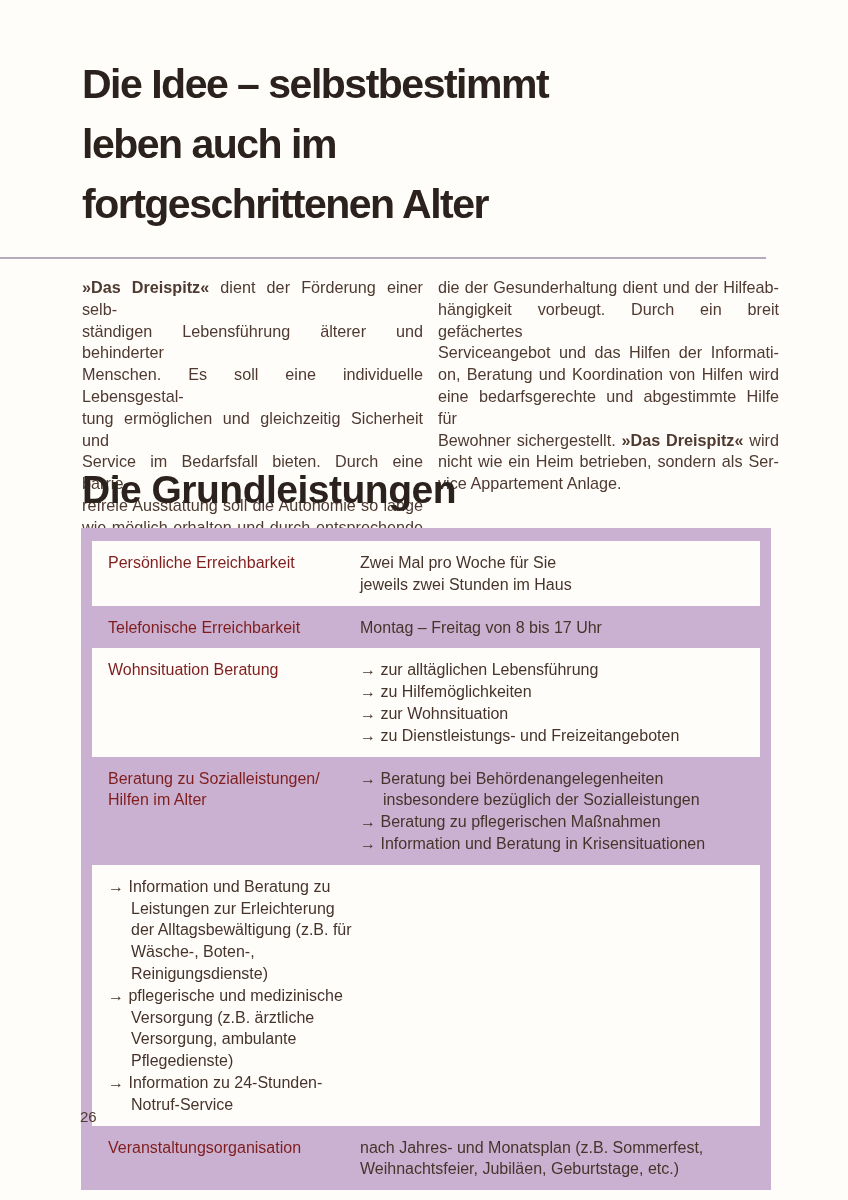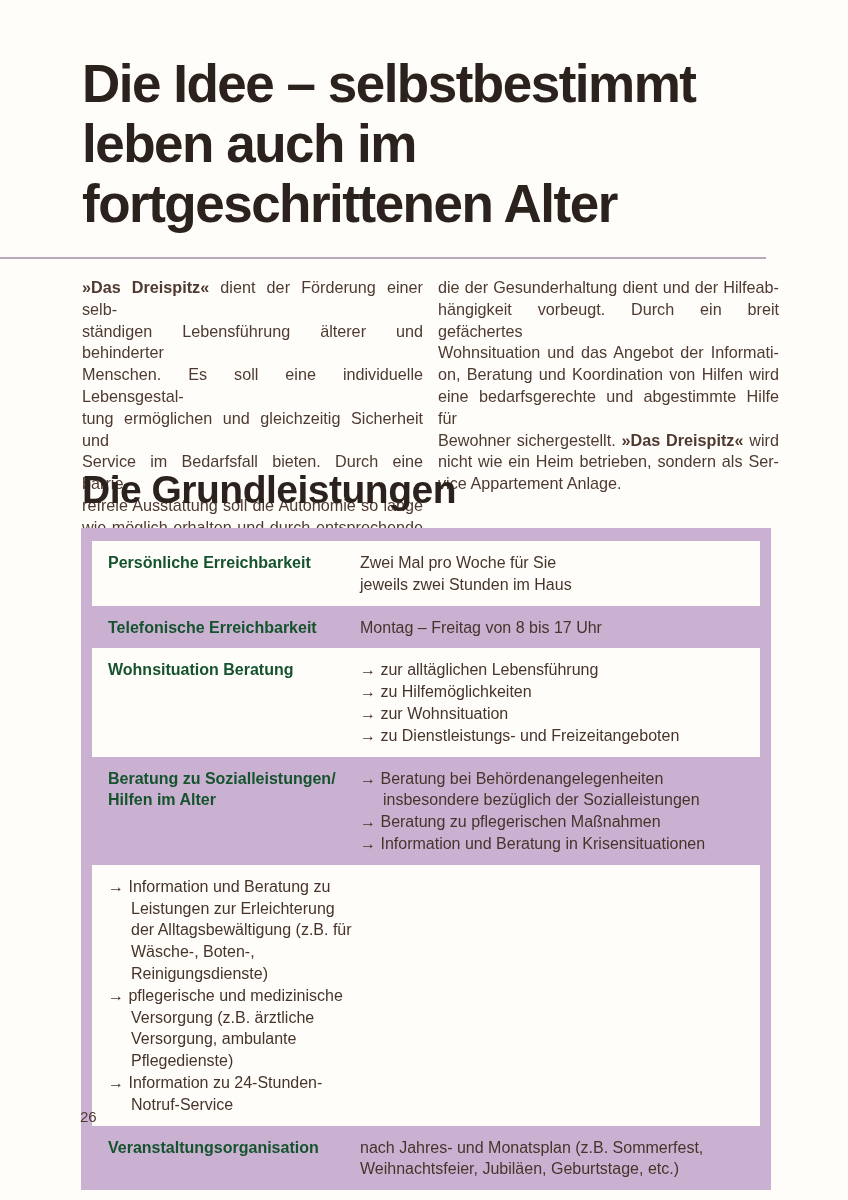--- a/index.html
+++ b/index.html
@@ -5,21 +5,21 @@
   html,body{margin:0;padding:0;}
   body{
     width:848px;height:1200px;position:relative;overflow:hidden;
     background:#fffdfa;
     font-family:"Liberation Sans", sans-serif;
     color:#4e3a30;
   }
   
   .h1{
     position:absolute;left:82px;top:54px;width:700px;
-    font-size:53px;line-height:60px;font-weight:bold;
+    font-size:41px;line-height:60px;font-weight:bold;
     letter-spacing:-1.5px;color:#2b211d;
     white-space:pre-line;
   }
   .divider{
     position:absolute;left:0;top:257px;width:766px;height:2px;
     background:#b7abbb;
   }
   .h2{
     position:absolute;left:82px;top:468px;
     font-size:39px;line-height:44px;font-weight:bold;
@@ -41,21 +41,21 @@
     padding:13px 11px 0 11px;
     box-sizing:border-box;
   }
   .t-row{
     display:grid;grid-template-columns:252px 1fr;
     padding:11px 16px 10px 16px;
     font-size:16px;line-height:21.8px;color:#46342b;
   }
   .t-row.white{background:#fffdfa;}
   .t-row.purple{background:transparent;}
-  .t-label{font-weight:bold;color:#14532d;padding-right:10px;}
+  .t-label{font-weight:normal;color:#7f1d1d;padding-right:10px;}
   .arrow-item{padding-left:23px;text-indent:-23px;}
   .arrow-item .arr{display:inline;}
   .pagenum{
     position:absolute;left:80px;top:1108px;
     font-size:15px;color:#4e3a30;
   }
 </style>
 </head>
 <body>
 
@@ -72,21 +72,21 @@
       <div class="line"><span>Menschen. Es soll eine individuelle Lebensgestal-</span></div>
       <div class="line"><span>tung ermöglichen und gleichzeitig Sicherheit und</span></div>
       <div class="line"><span>Service im Bedarfsfall bieten. Durch eine barrie-</span></div>
       <div class="line"><span>refreie Ausstattung soll die Autonomie so lange</span></div>
       <div class="line"><span>wie möglich erhalten und durch entsprechende</span></div>
       <div class="line"><span>Beratung eine Lebensweise unterstützt werden,</span></div>
     </div>
   <div id="intro-right">
       <div class="line"><span>die der Gesunderhaltung dient und der Hilfeab-</span></div>
       <div class="line"><span>hängigkeit vorbeugt. Durch ein breit gefächertes</span></div>
-      <div class="line"><span>Wohnsituation und das Angebot der Informati-</span></div>
+      <div class="line"><span>Serviceangebot und das Hilfen der Informati-</span></div>
       <div class="line"><span>on, Beratung und Koordination von Hilfen wird</span></div>
       <div class="line"><span>eine bedarfsgerechte und abgestimmte Hilfe für</span></div>
       <div class="line"><span>Bewohner sichergestellt. </span><span class="lead">»Das Dreispitz«</span><span> wird</span></div>
       <div class="line"><span>nicht wie ein Heim betrieben, sondern als Ser-</span></div>
       <div class="line short"><span>vice Appartement Anlage.</span></div>
     </div>
 </div>
 
 <div class="h2">Die Grundleistungen</div>
 

